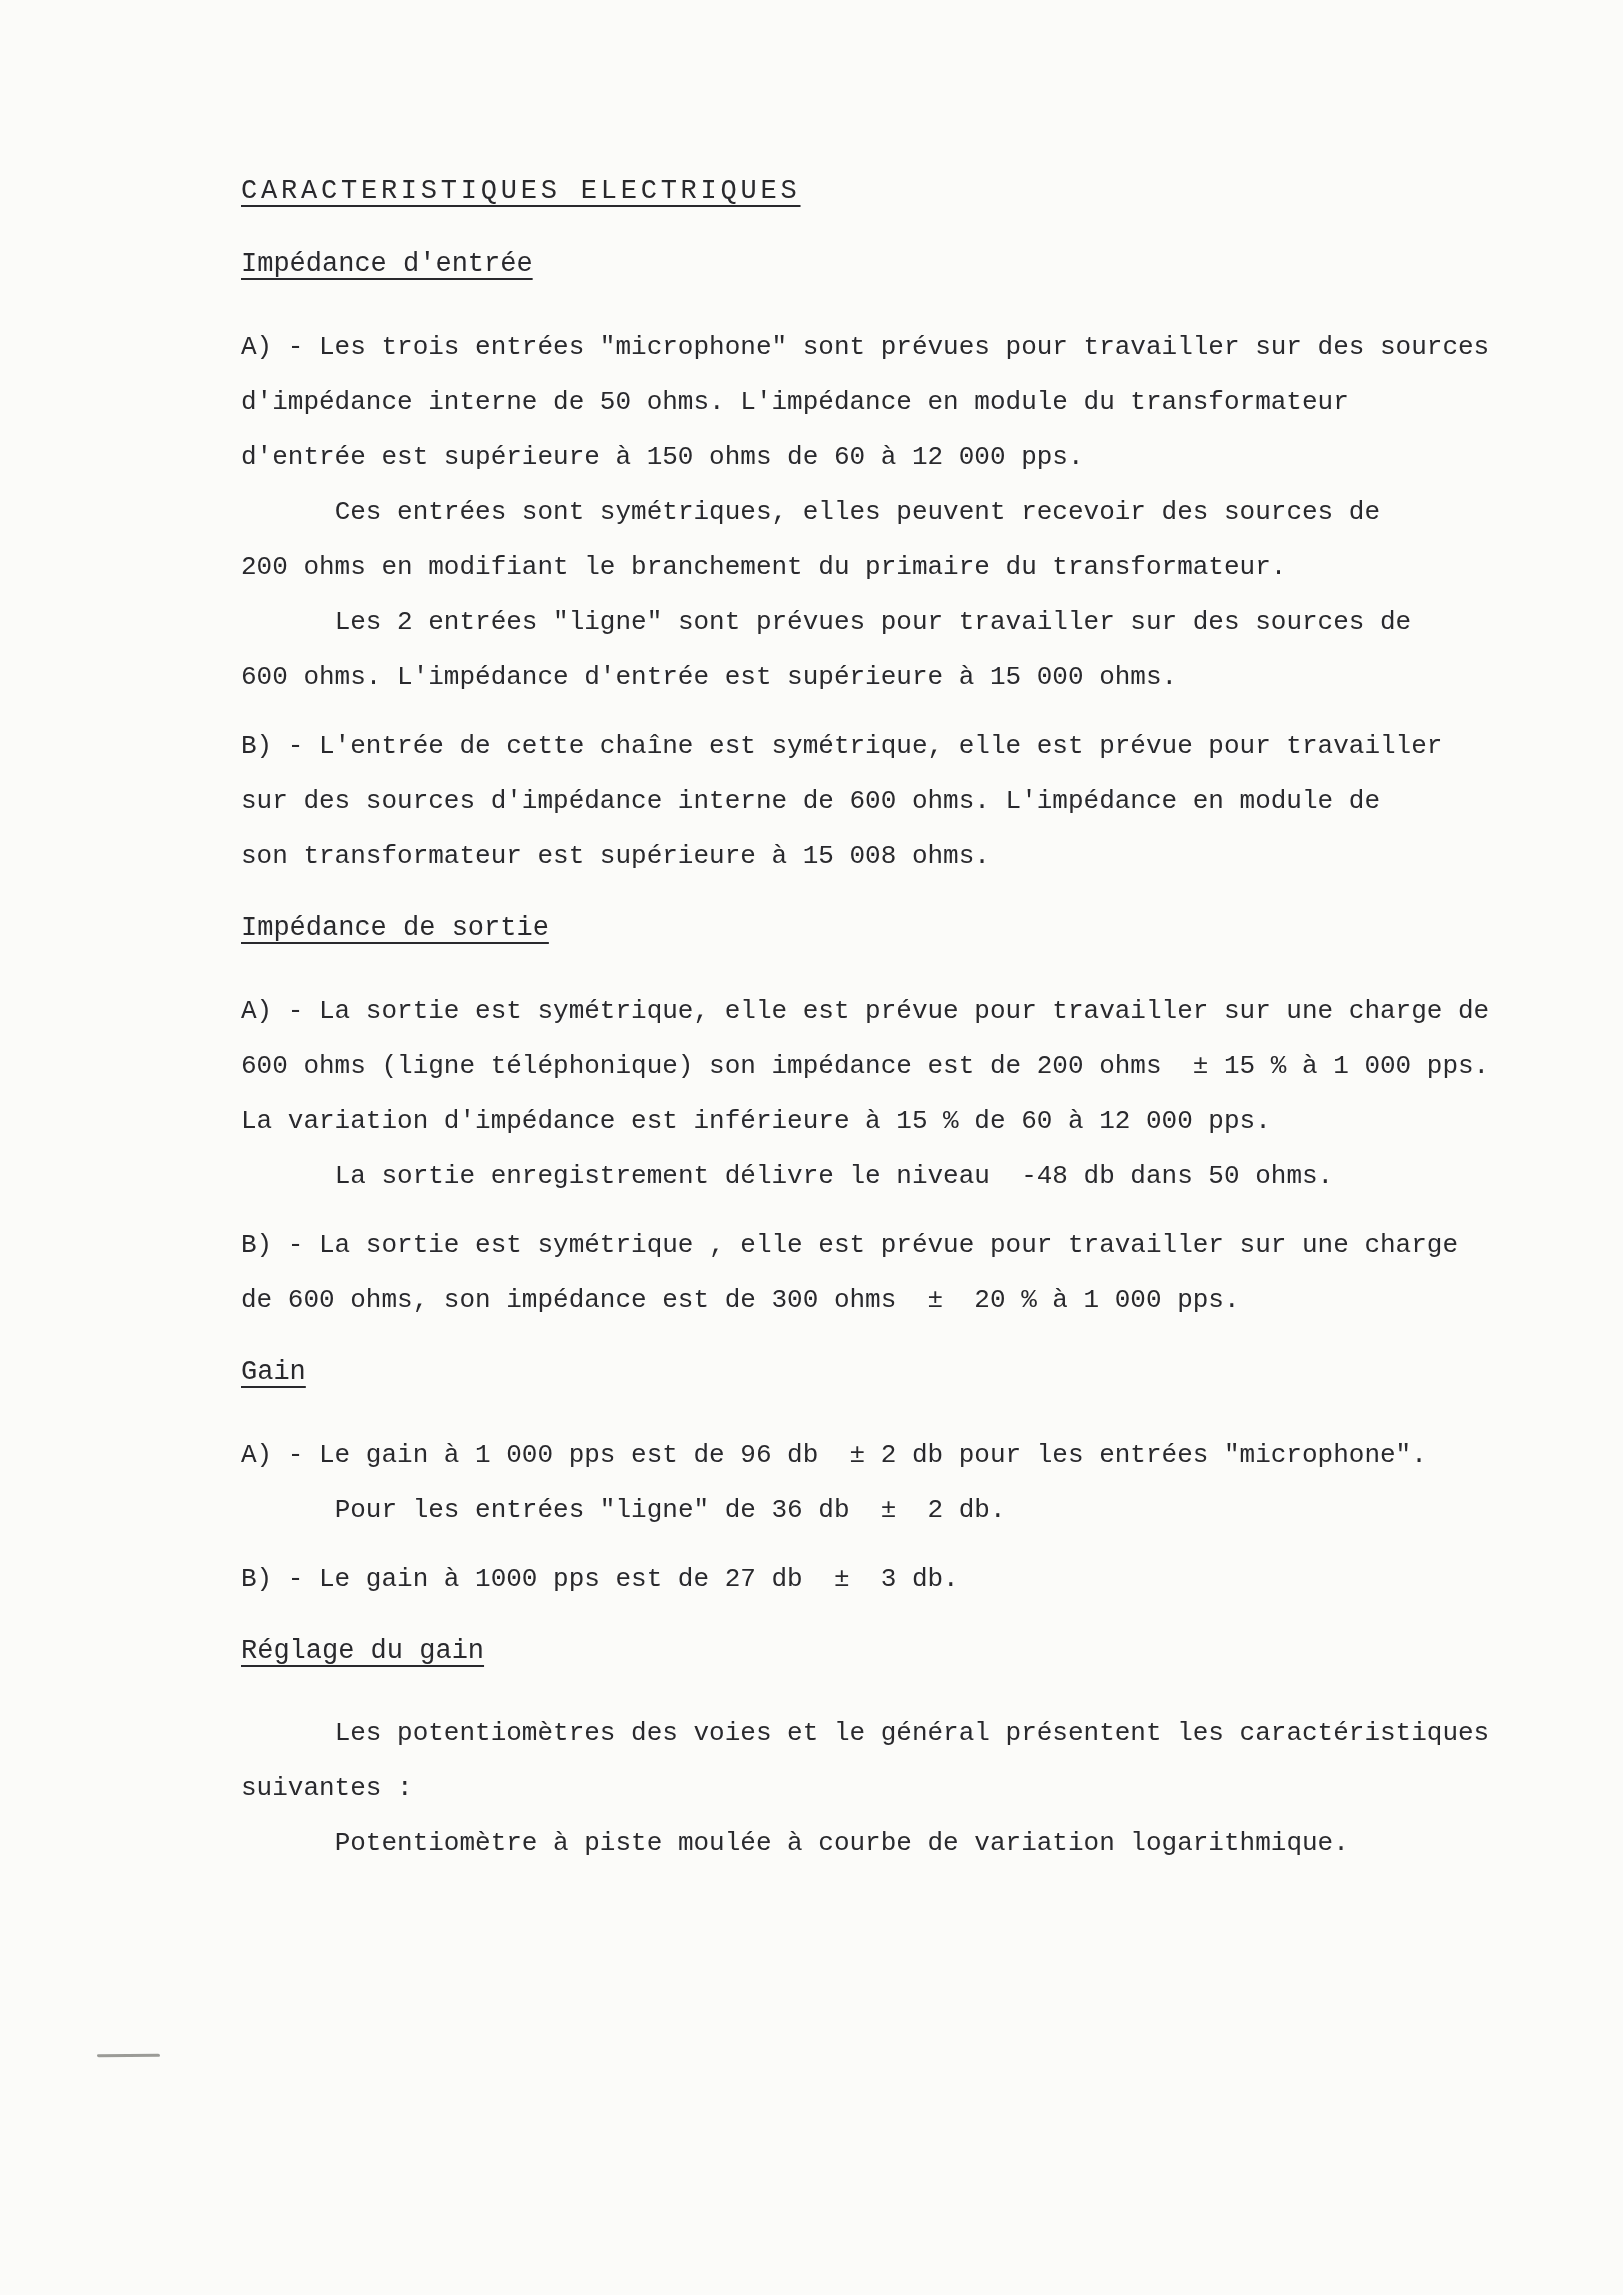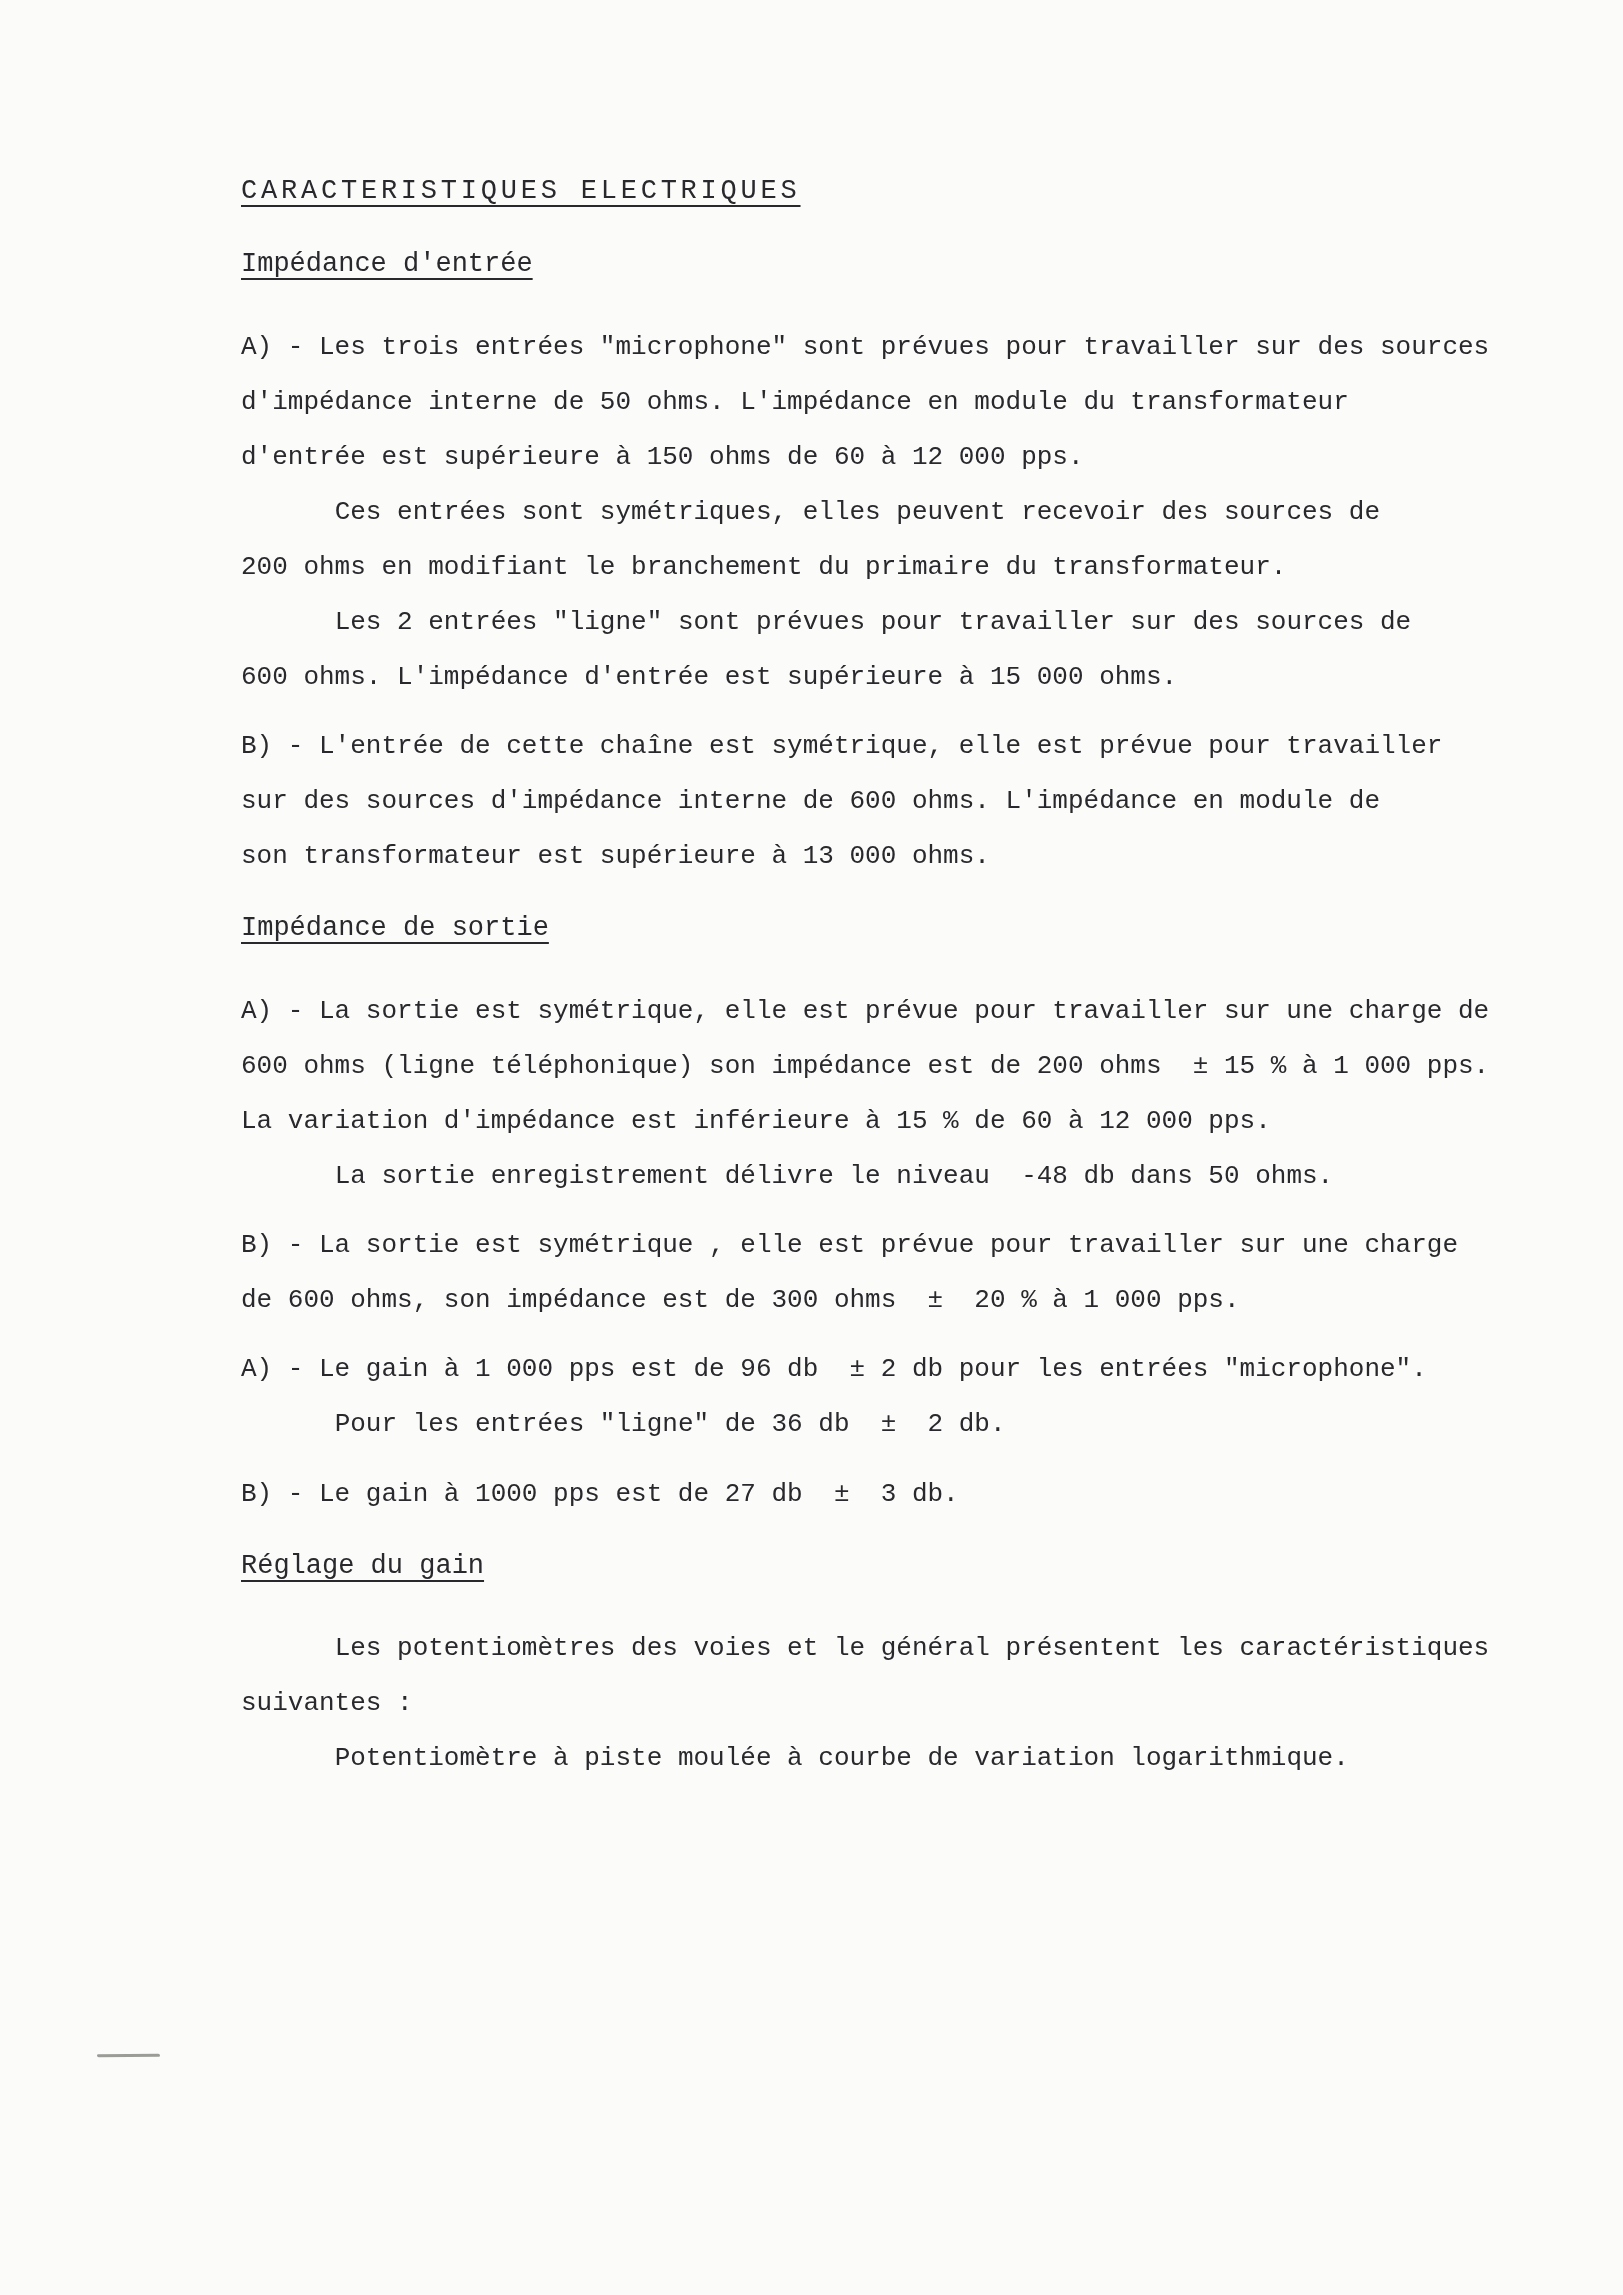--- a/index.html
+++ b/index.html
@@ -76,34 +76,35 @@
     <h2 class="heading">Impédance d'entrée</h2>
     <p class="para">A) - Les trois entrées "microphone" sont prévues pour travailler sur des sources
 d'impédance interne de 50 ohms. L'impédance en module du transformateur
 d'entrée est supérieure à 150 ohms de 60 à 12 000 pps.
       Ces entrées sont symétriques, elles peuvent recevoir des sources de
 200 ohms en modifiant le branchement du primaire du transformateur.
       Les 2 entrées "ligne" sont prévues pour travailler sur des sources de
 600 ohms. L'impédance d'entrée est supérieure à 15 000 ohms.</p>
     <p class="para">B) - L'entrée de cette chaîne est symétrique, elle est prévue pour travailler
 sur des sources d'impédance interne de 600 ohms. L'impédance en module de
-son transformateur est supérieure à 13 000 ohms.</p>
+son transformateur est supérieure à 15 008 ohms.</p>
   </section>
 
   <section>
     <h2 class="heading">Impédance de sortie</h2>
     <p class="para">A) - La sortie est symétrique, elle est prévue pour travailler sur une charge de
 600 ohms (ligne téléphonique) son impédance est de 200 ohms  ± 15 % à 1 000 pps.
 La variation d'impédance est inférieure à 15 % de 60 à 12 000 pps.
       La sortie enregistrement délivre le niveau  -48 db dans 50 ohms.</p>
     <p class="para">B) - La sortie est symétrique , elle est prévue pour travailler sur une charge
 de 600 ohms, son impédance est de 300 ohms  ±  20 % à 1 000 pps.</p>
   </section>
 
   <section>
+    <h2 class="heading">Gain</h2>
     <p class="para">A) - Le gain à 1 000 pps est de 96 db  ± 2 db pour les entrées "microphone".
       Pour les entrées "ligne" de 36 db  ±  2 db.</p>
     <p class="para">B) - Le gain à 1000 pps est de 27 db  ±  3 db.</p>
   </section>
 
   <section>
     <h2 class="heading">Réglage du gain</h2>
     <p class="para">      Les potentiomètres des voies et le général présentent les caractéristiques
 suivantes :
       Potentiomètre à piste moulée à courbe de variation logarithmique.</p>

